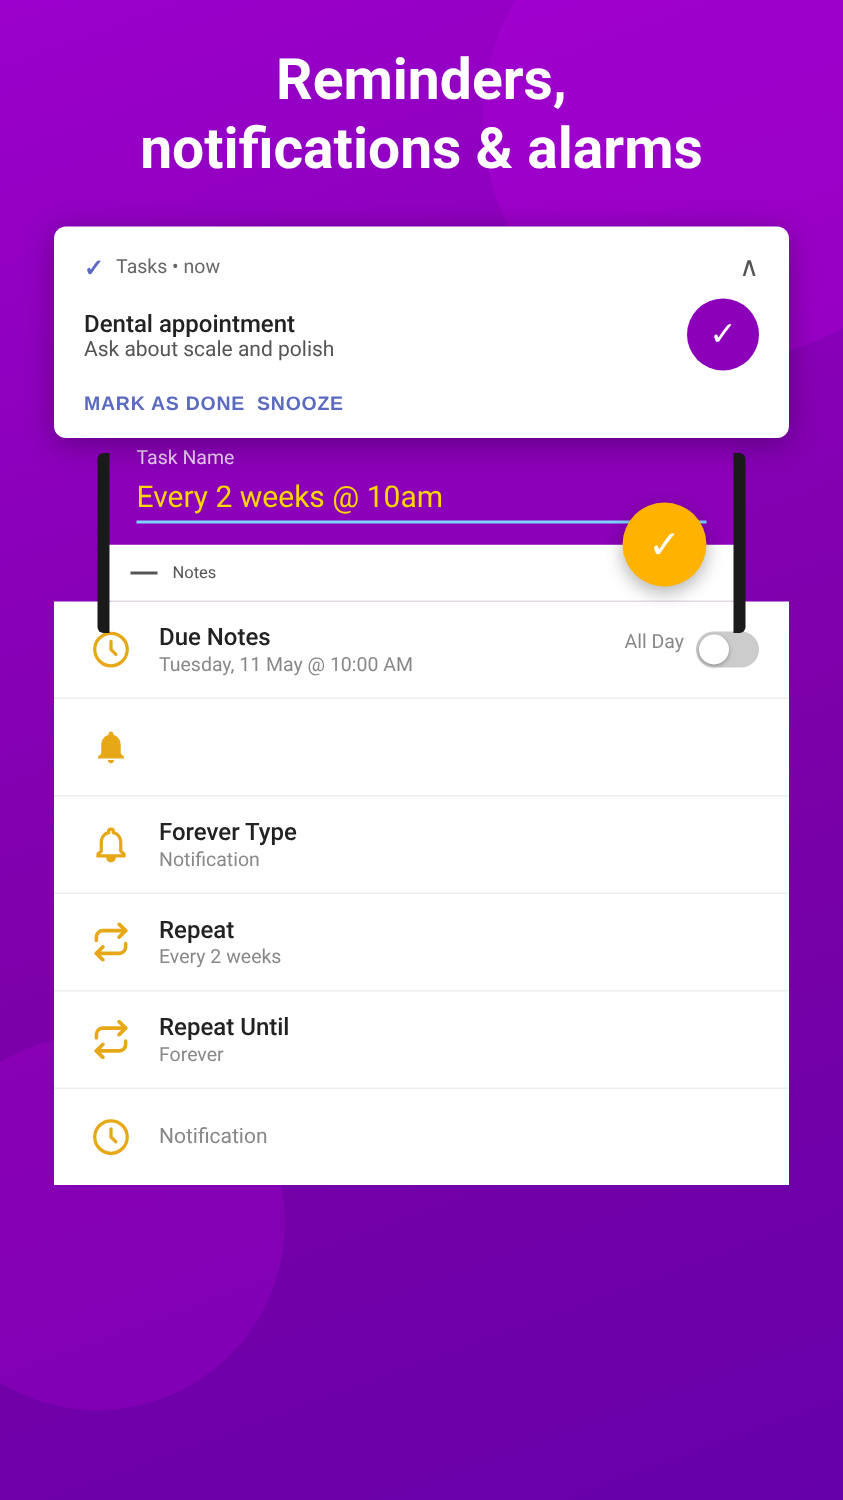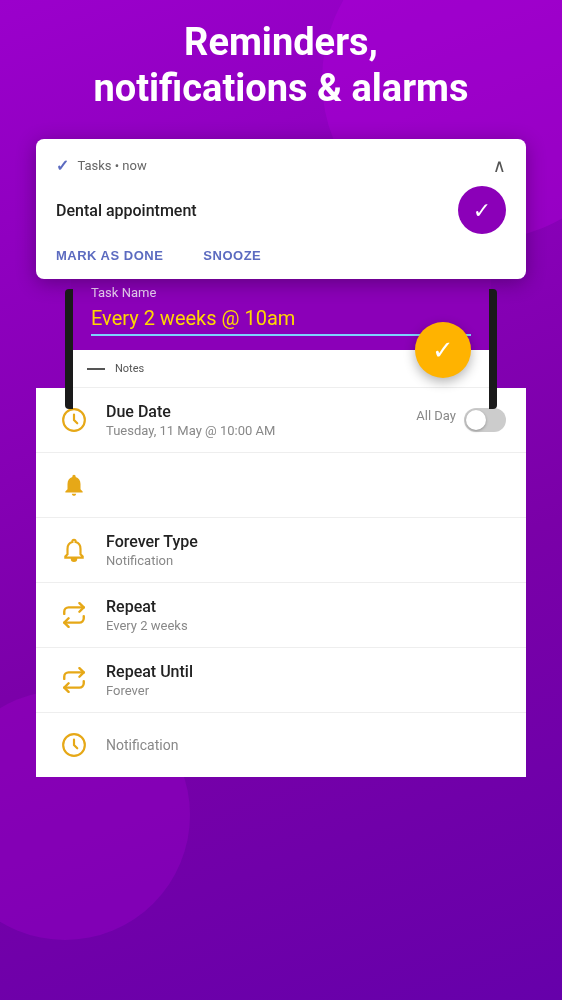--- a/index.html
+++ b/index.html
@@ -50,21 +50,21 @@
       align-items: center;
       height: 100%;
     }
 
     
     .header-title {
       color: #FFFFFF;
       font-size: 38px;
       font-weight: 700;
       text-align: center;
-      padding: 20px 40px 28px;
+      padding: 32px 40px 28px;
       line-height: 1.2;
     }
 
     
     .notification-card {
       width: 490px;
       background: #FFFFFF;
       border-radius: 8px;
       padding: 16px 20px;
       box-shadow: 0 4px 20px rgba(0,0,0,0.3);
@@ -128,21 +128,21 @@
       border-radius: 50%;
       display: flex;
       align-items: center;
       justify-content: center;
       color: white;
       font-size: 22px;
     }
 
     .notif-actions {
       display: flex;
-      gap: 40px;
+      gap: 8px;
       margin-top: 14px;
     }
 
     .notif-action-btn {
       font-size: 13px;
       font-weight: 700;
       color: #5C6BC0;
       letter-spacing: 0.5px;
       cursor: pointer;
       background: none;
@@ -352,20 +352,21 @@
     <div class="notif-header">
       <div class="notif-header-left">
         <span class="check-icon-sm">✓</span>
         <span class="notif-meta">Tasks • now</span>
       </div>
       <span class="chevron-up">∧</span>
     </div>
     <div class="notif-body">
       <div class="notif-text-block">
         <div class="notif-title">Dental appointment</div>
+        <div class="notif-subtitle">Ask about scale and polish</div>
       </div>
       <div class="notif-circle-check">
         <span>✓</span>
       </div>
     </div>
     <div class="notif-actions">
       <button class="notif-action-btn">MARK AS DONE</button>
       <button class="notif-action-btn">SNOOZE</button>
     </div>
   </div>
@@ -393,21 +394,21 @@
   <div class="settings-list">
 
     <div class="settings-row">
       <div class="settings-icon">
         <svg width="26" height="26" viewBox="0 0 24 24" fill="none">
           <circle cx="12" cy="12" r="10" stroke="#E6A817" stroke-width="2"></circle>
           <path d="M12 7v5l3 3" stroke="#E6A817" stroke-width="2" stroke-linecap="round"></path>
         </svg>
       </div>
       <div class="settings-text">
-        <div class="settings-row-title">Due Date</div>
+        <div class="settings-row-title">Due Notes</div>
         <div class="settings-row-sub">Tuesday, 11 May  @  10:00 AM</div>
       </div>
       <div class="settings-row-right">
         <span class="all-day-label">All Day</span>
         <div class="toggle off">
           <div class="toggle-thumb"></div>
         </div>
       </div>
     </div>
 

